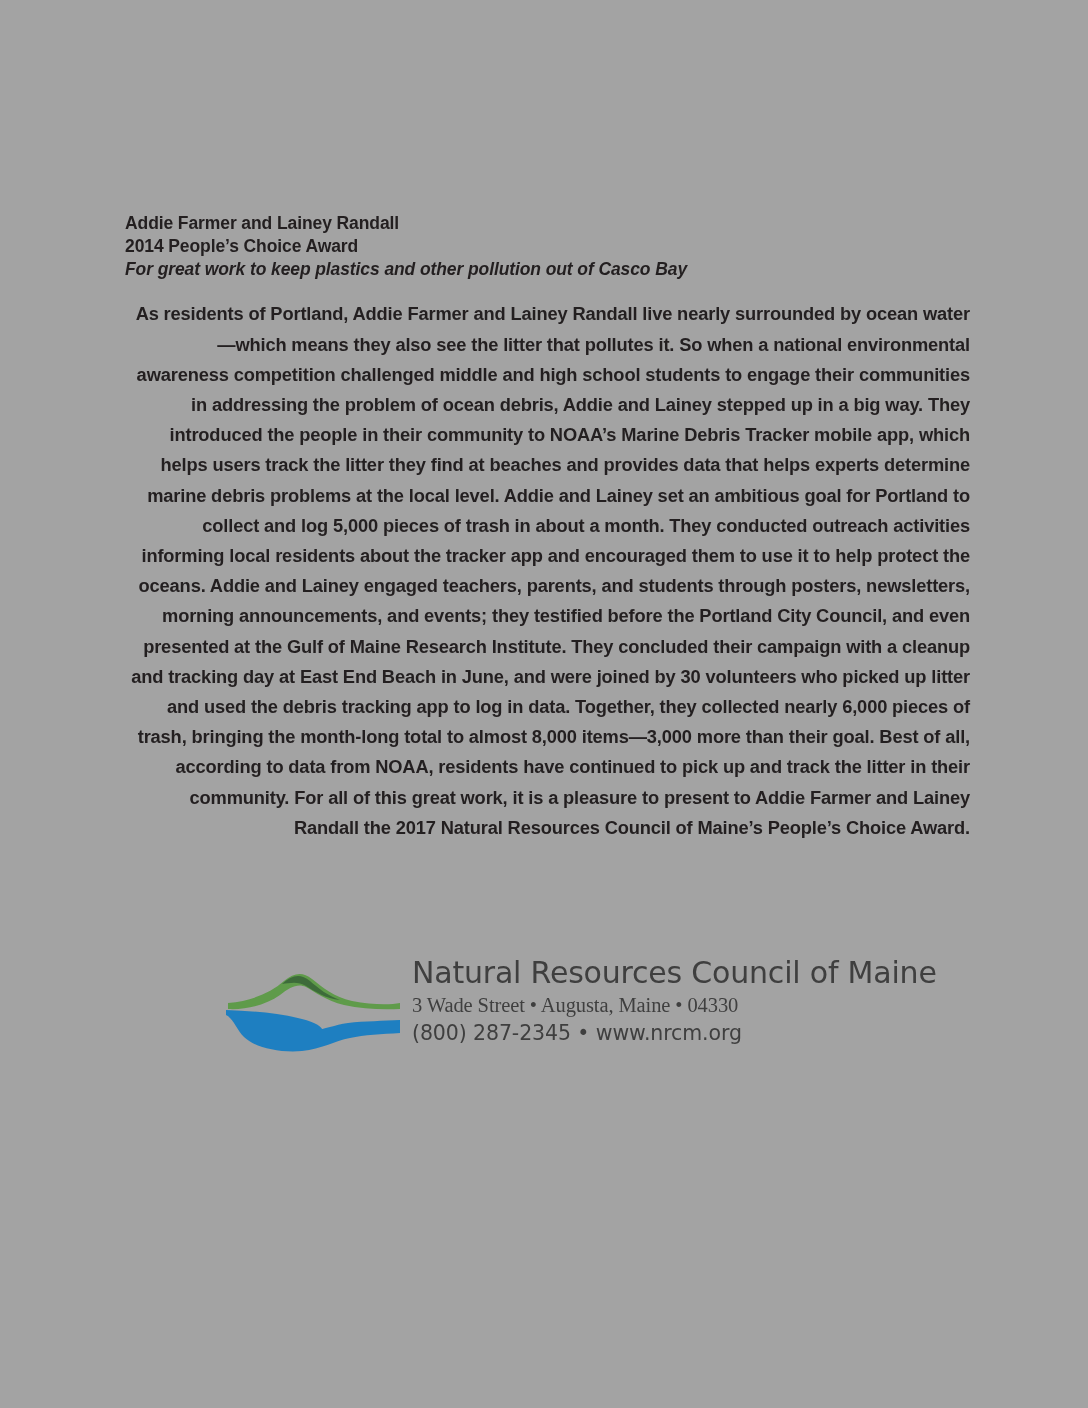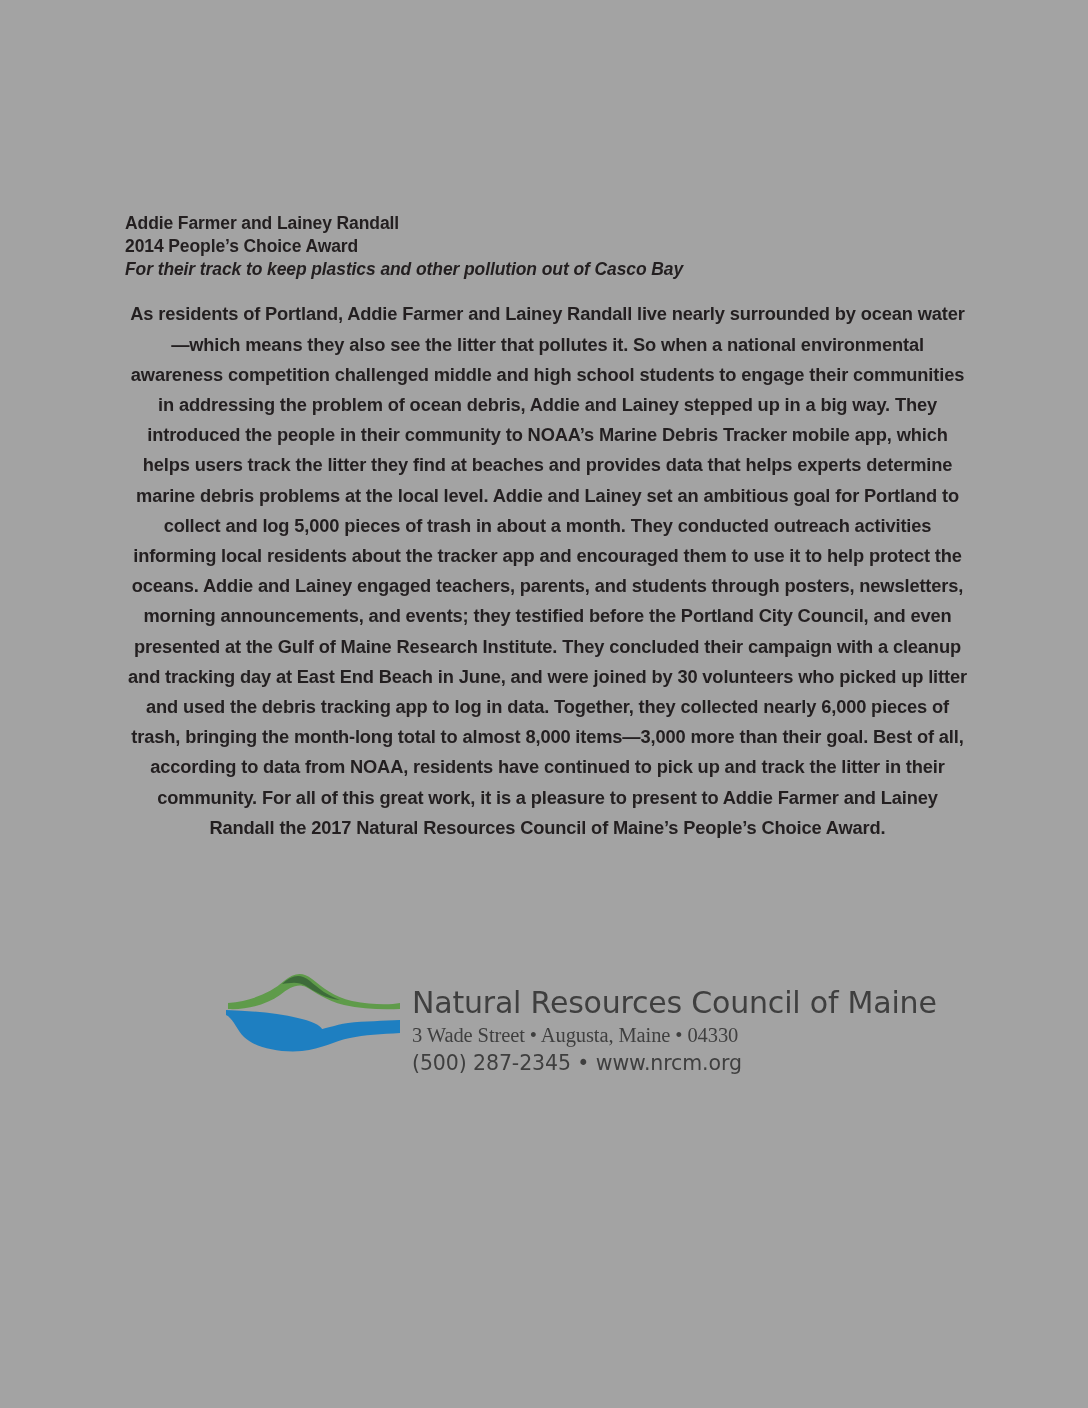--- a/index.html
+++ b/index.html
@@ -44,21 +44,21 @@
     font-weight: bold;
     font-style: italic;
     font-size: 17.5px;
     line-height: 23px;
     white-space: nowrap;
   }
   .body-text {
     font-size: 18.3px;
     line-height: 30.2px;
     font-weight: bold;
-    text-align: center;
+    text-align: right;
     letter-spacing: -0.15px;
     color: #231f20;
   }
   .logo-wrap {
     position: absolute;
     left: 222px;
     top: 955px;
     width: 660px;
     height: 115px;
   }
@@ -67,21 +67,20 @@
     left: 0;
     top: 8px;
     width: 180px;
     height: 90px;
   }
   .logo-text {
     position: absolute;
     left: 190px;
     top: 0px;
     width: 480px;
-    margin-top: 30px;
   }
   .org-name {
     font-family: "DejaVu Sans", sans-serif;
     font-size: 30px;
     line-height: 36px;
     color: #3f3f3f;
     letter-spacing: -0.2px;
     white-space: nowrap;
   }
   .org-addr {
@@ -104,35 +103,35 @@
 </head>
 <body>
 
 <div class="page">
 
   <div class="content">
 
     <div class="header-block">
       <span class="header-line">Addie Farmer and Lainey Randall</span>
       <span class="header-line">2014 People’s Choice Award</span>
-      <span class="header-sub">For their track to keep plastics and other pollution out of Casco Bay</span>
+      <span class="header-sub">For great work to keep plastics and other pollution out of Casco Bay</span>
     </div>
 
     <p class="body-text">As residents of Portland, Addie Farmer and Lainey Randall live nearly surrounded by ocean water—which means they also see the litter that pollutes it. So when a national environmental awareness competition challenged middle and high school students to engage their communities in addressing the problem of ocean debris, Addie and Lainey stepped up in a big way. They introduced the people in their community to NOAA’s Marine Debris Tracker mobile app, which helps users track the litter they find at beaches and provides data that helps experts determine marine debris problems at the local level. Addie and Lainey set an ambitious goal for Portland to collect and log 5,000 pieces of trash in about a month. They conducted outreach activities informing local residents about the tracker app and encouraged them to use it to help protect the oceans. Addie and Lainey engaged teachers, parents, and students through posters, newsletters, morning announcements, and events; they testified before the Portland City Council, and even presented at the Gulf of Maine Research Institute. They concluded their campaign with a cleanup and tracking day at East End Beach in June, and were joined by 30 volunteers who picked up litter and used the debris tracking app to log in data. Together, they collected nearly 6,000 pieces of trash, bringing the month-long total to almost 8,000 items—3,000 more than their goal. Best of all, according to data from NOAA, residents have continued to pick up and track the litter in their community. For all of this great work, it is a pleasure to present to Addie Farmer and Lainey Randall the 2017 Natural Resources Council of Maine’s People’s Choice Award.</p>
 
   </div>
 
   <div class="logo-wrap">
     <div class="logo-mark">
       <svg viewBox="0 0 180 90" width="180" height="90" xmlns="http://www.w3.org/2000/svg">
         <path d="M6 40 C 30 38, 48 30, 62 18 C 72 10, 80 8, 90 16 C 100 24, 112 34, 130 38 C 150 42, 168 42, 178 40 L 178 46 C 160 47, 140 46, 122 42 C 104 38, 92 28, 84 24 C 76 20, 68 24, 58 32 C 44 42, 24 47, 6 46 Z" fill="#5f9b4a"></path>
         <path d="M60 21 C 70 12, 78 10, 88 18 C 96 25, 106 33, 118 37 C 104 36, 92 28, 84 23 C 76 18, 68 20, 60 21 Z" fill="#3d6b3a"></path>
         <path d="M4 47 C 30 48, 58 50, 80 56 C 96 60, 104 66, 100 72 C 96 78, 80 80, 66 78 C 56 76, 52 72, 58 70 C 64 68, 78 70, 90 68 C 104 66, 112 62, 126 60 C 142 58, 162 58, 178 57 L 178 70 C 160 71, 142 72, 128 75 C 112 78, 100 86, 80 88 C 56 90, 32 84, 22 74 C 14 66, 12 56, 4 52 Z" fill="#1e7fc1"></path>
       </svg>
     </div>
     <div class="logo-text">
       <div class="org-name">Natural Resources Council of Maine</div>
       <div class="org-addr">3 Wade Street • Augusta, Maine • 04330</div>
-      <div class="org-contact">(500) 287-2345  •  www.nrcm.org</div>
+      <div class="org-contact">(800) 287-2345  •  www.nrcm.org</div>
     </div>
   </div>
 
 </div>
 
 </body></html>

